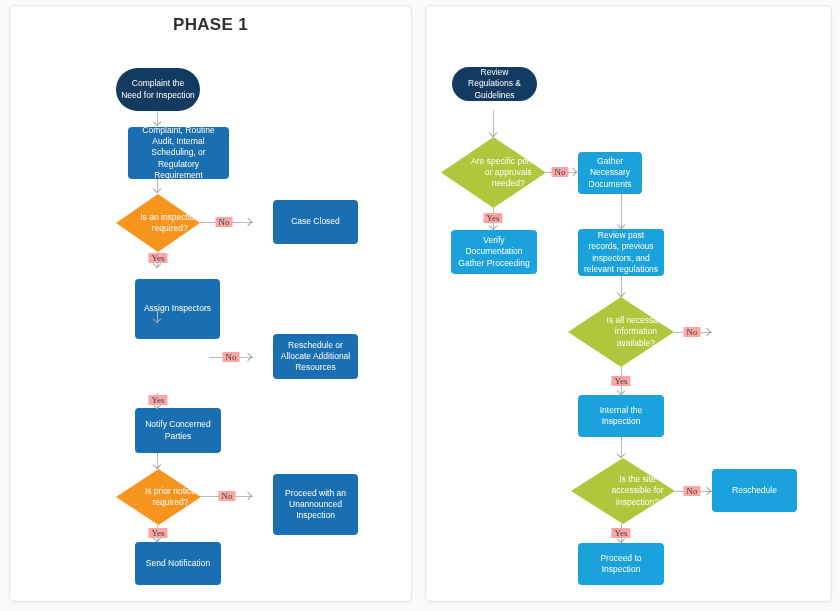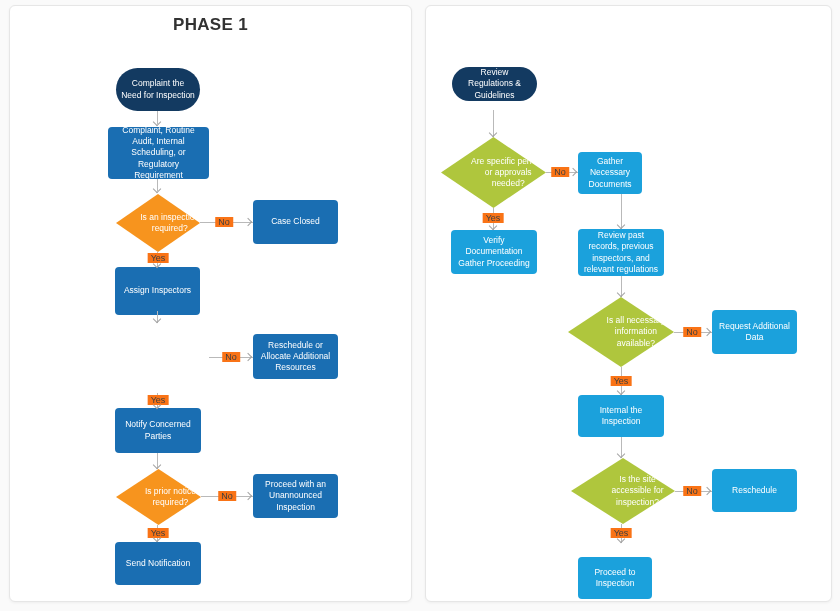--- a/index.html
+++ b/index.html
@@ -28,72 +28,72 @@
     position:absolute;
     display:flex; align-items:center; justify-content:center;
     text-align:center;
     color:#ffffff;
     font-size:8.5px; line-height:1.3;
     padding:3px 5px;
   }
   .rect { border-radius:4px; }
   .stadium { border-radius:22px; }
   .navy  { background:#133a61; }
-  .blue1 { background:#1a6eb2; }
+  .blue1 { background:#1a6eb2;margin-left:20px; }
   .blue2 { background:#1ba1dc; }
   .diamond {
     position:absolute;
     display:flex; align-items:center; justify-content:flex-end;
     text-align:center;
     color:#ffffff;
     font-size:8.5px; line-height:1.3;
     clip-path:polygon(50% 0%,100% 50%,50% 100%,0% 50%);
   }
   .orange { background:#f7941e; }
   .green  { background:#afc63d; }
   .dtxt { display:block; width:72%; }
   .vline { position:absolute; width:1px; background:#b9b9b9; }
   .hline { position:absolute; height:1px; background:#b9b9b9; }
   .chev { position:absolute; width:6px; height:6px; }
   .chev.down  { border-right:1.4px solid #a3a3a3; border-bottom:1.4px solid #a3a3a3; transform:rotate(45deg); }
   .chev.right { border-right:1.4px solid #a3a3a3; border-bottom:1.4px solid #a3a3a3; transform:rotate(-45deg); }
   .elabel {
     position:absolute; transform:translate(-50%,-50%);
-    background:#f97316; padding:0 3px;
-    font-size:9px; color:#3f3f3f; white-space:nowrap;
+    background:#fca5a5; padding:0 3px;
+    font-size:9px; color:#3f3f3f; white-space:nowrap;font-family:Liberation Serif, serif;
   }
 </style>
 </head>
 <body>
 
 <div class="panel" id="panel-phase1">
   <div class="panel-title">PHASE 1</div>
 
   <div class="node stadium navy" style="left:106px;top:62px;width:84px;height:43px">Complaint the Need for Inspection</div>
 
   <div class="node rect blue1" style="left:98px;top:121px;width:101px;height:52px">Complaint, Routine Audit, Internal Scheduling, or Regulatory Requirement</div>
 
   <div class="diamond orange" style="left:106px;top:188px;width:84px;height:58px">
     <span class="dtxt">Is an inspection required?</span>
   </div>
 
   <div class="node rect blue1" style="left:243px;top:194px;width:85px;height:44px">Case Closed</div>
 
-  <div class="node rect blue1" style="left:105px;top:261px;width:85px;height:48px">Assign Inspectors</div>
+  <div class="node rect blue1" style="left:105px;top:273px;width:85px;height:60px">Assign Inspectors</div>
 
 
   <div class="node rect blue1" style="left:105px;top:402px;width:86px;height:45px">Notify Concerned Parties</div>
 
   <div class="node rect blue1" style="left:243px;top:328px;width:85px;height:45px">Reschedule or Allocate Additional Resources</div>
 
   <div class="diamond orange" style="left:106px;top:463px;width:85px;height:56px">
     <span class="dtxt">Is prior notice required?</span>
   </div>
 
-  <div class="node rect blue1" style="left:243px;top:468px;width:85px;height:44px">Proceed with an Unannounced Inspection</div>
+  <div class="node rect blue1" style="left:243px;top:468px;width:85px;height:61px">Proceed with an Unannounced Inspection</div>
 
   <div class="node rect blue1" style="left:105px;top:536px;width:86px;height:43px">Send Notification</div>
 
   <div class="vline" style="left:147px;top:105px;height:13px"></div>
   <div class="chev down" style="left:144px;top:113px"></div>
 
   <div class="vline" style="left:147px;top:173px;height:12px"></div>
   <div class="chev down" style="left:144px;top:180px"></div>
 
   <div class="hline" style="left:190px;top:216px;width:53px"></div>
@@ -138,31 +138,30 @@
   <div class="node rect blue2" style="left:152px;top:146px;width:64px;height:42px">Gather Necessary Documents</div>
 
   <div class="node rect blue2" style="left:25px;top:224px;width:86px;height:44px">Verify Documentation Gather Proceeding</div>
 
   <div class="node rect blue2" style="left:152px;top:223px;width:86px;height:47px">Review past records, previous inspectors, and relevant regulations</div>
 
   <div class="diamond green" style="left:142px;top:291px;width:106px;height:70px">
     <span class="dtxt">Is all necessary information available?</span>
   </div>
 
-  <div class="node rect blue2" style="left:286px;top:304px;width:85px;height:44px">Request Additional Data</div>
 
   <div class="node rect blue2" style="left:152px;top:389px;width:86px;height:42px">Internal the Inspection</div>
 
   <div class="diamond green" style="left:145px;top:452px;width:104px;height:66px">
     <span class="dtxt">Is the site accessible for inspection?</span>
   </div>
 
   <div class="node rect blue2" style="left:286px;top:463px;width:85px;height:43px">Reschedule</div>
 
-  <div class="node rect blue2" style="left:152px;top:551px;width:74px;height:42px">Proceed to Inspection</div>
+  <div class="node rect blue2" style="left:152px;top:537px;width:86px;height:42px">Proceed to Inspection</div>
 
   <div class="vline" style="left:67px;top:104px;height:27px"></div>
   <div class="chev down" style="left:64px;top:124px"></div>
 
   <div class="hline" style="left:120px;top:166px;width:32px"></div>
   <div class="chev right" style="left:144px;top:163px"></div>
   <span class="elabel" style="left:134px;top:166px">No</span>
 
   <div class="vline" style="left:67px;top:202px;height:22px"></div>
   <span class="elabel" style="left:67px;top:212px">Yes</span>

